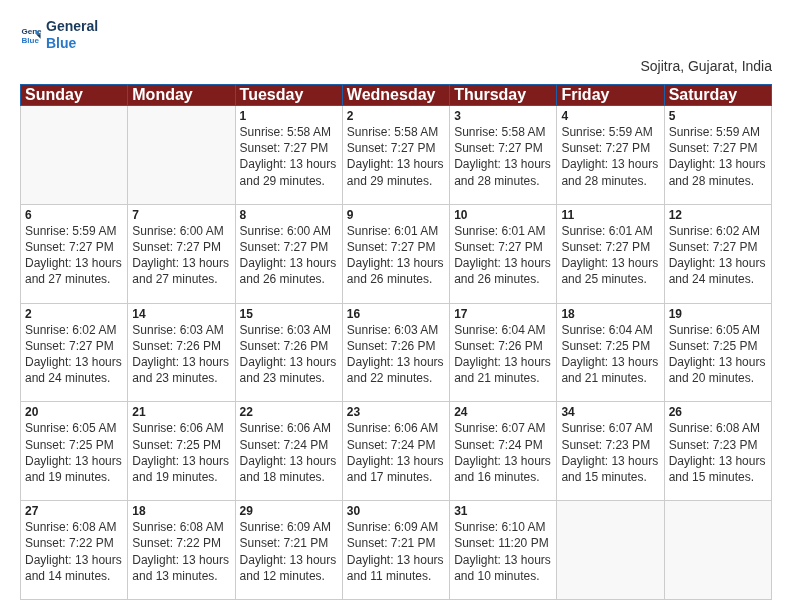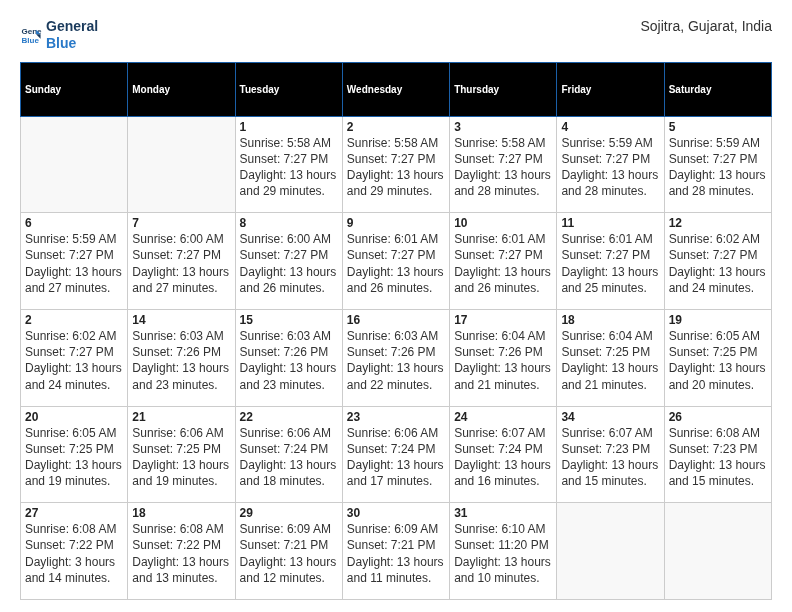--- a/index.html
+++ b/index.html
@@ -37,34 +37,35 @@
     }
     .month-title {
       font-size: 36px;
       font-weight: bold;
       color: #1a3a5c;
       line-height: 1.1;
     }
     .subtitle {
       font-size: 14px;
       color: #333;
+      margin-top: 40px;
     }
     .calendar {
       flex: 1;
       border: 1px solid #ccc;
       border-collapse: collapse;
       width: 100%;
       table-layout: fixed;
     }
     .calendar th {
-      background-color: #000000;
+      background-color: #7f1d1d;
       color: #fff;
-      font-size: 10px;
+      font-size: 16px;
       font-weight: bold;
-      padding: 21px 4px;
+      padding: 1px 4px;
       text-align: left;
       border: 1px solid #1a5fa8;
     }
     .calendar td {
       vertical-align: top;
       border: 1px solid #ccc;
       padding: 3px 4px;
       font-size: 9.5px;
       color: #333;
       background: #fff;
@@ -237,21 +238,21 @@
             <div class="day-detail"><span>Sunrise: 6:07 AM</span><br><span>Sunset: 7:23 PM</span><br><span>Daylight: 13 hours and 15 minutes.</span></div>
           </td>
           <td>
             <span class="day-num">26</span>
             <div class="day-detail"><span>Sunrise: 6:08 AM</span><br><span>Sunset: 7:23 PM</span><br><span>Daylight: 13 hours and 15 minutes.</span></div>
           </td>
         </tr>
         <tr>
           <td>
             <span class="day-num">27</span>
-            <div class="day-detail"><span>Sunrise: 6:08 AM</span><br><span>Sunset: 7:22 PM</span><br><span>Daylight: 3 hours and 14 minutes.</span></div>
+            <div class="day-detail"><span>Sunrise: 6:08 AM</span><br><span>Sunset: 7:22 PM</span><br><span>Daylight: 13 hours and 14 minutes.</span></div>
           </td>
           <td>
             <span class="day-num">18</span>
             <div class="day-detail"><span>Sunrise: 6:08 AM</span><br><span>Sunset: 7:22 PM</span><br><span>Daylight: 13 hours and 13 minutes.</span></div>
           </td>
           <td>
             <span class="day-num">29</span>
             <div class="day-detail"><span>Sunrise: 6:09 AM</span><br><span>Sunset: 7:21 PM</span><br><span>Daylight: 13 hours and 12 minutes.</span></div>
           </td>
           <td>

